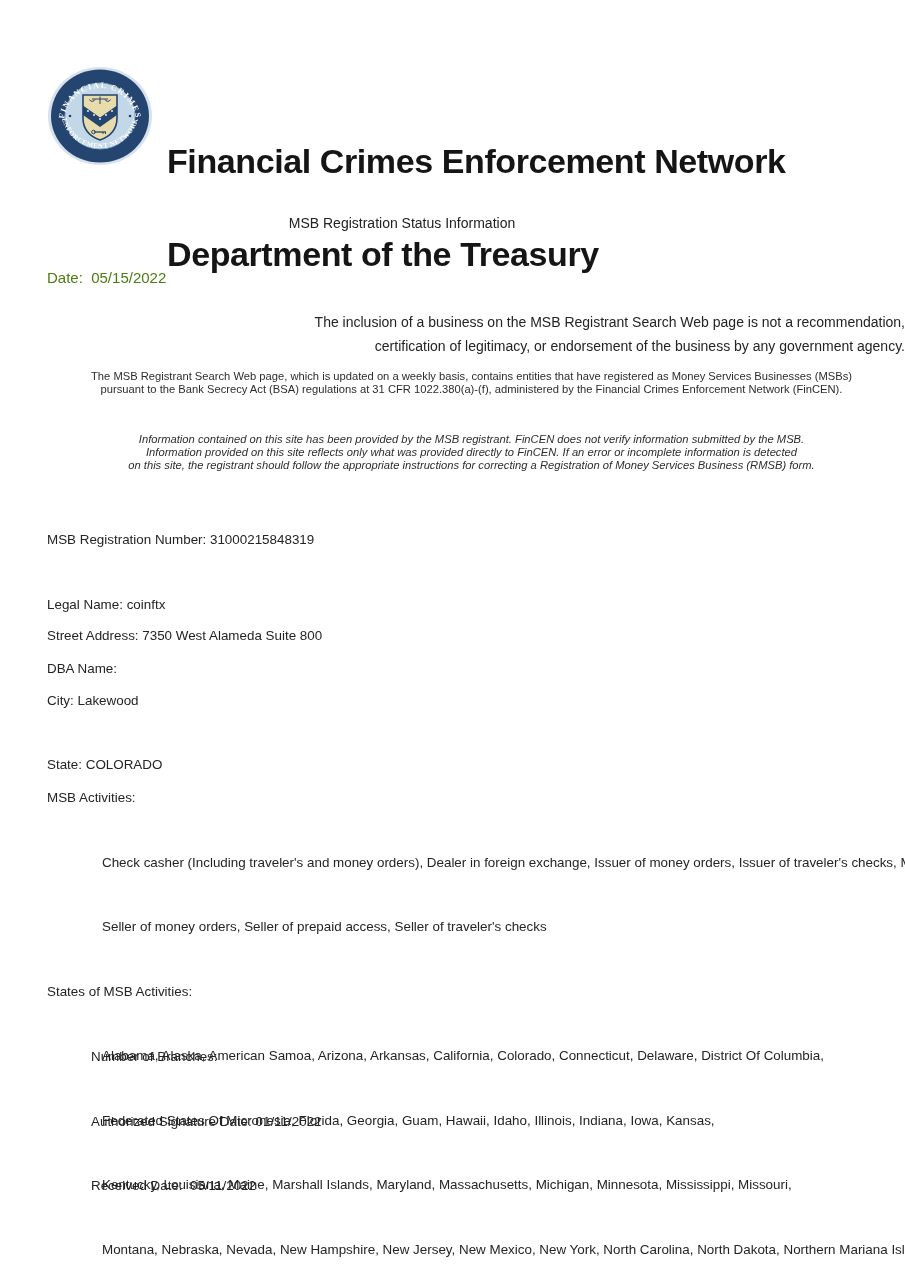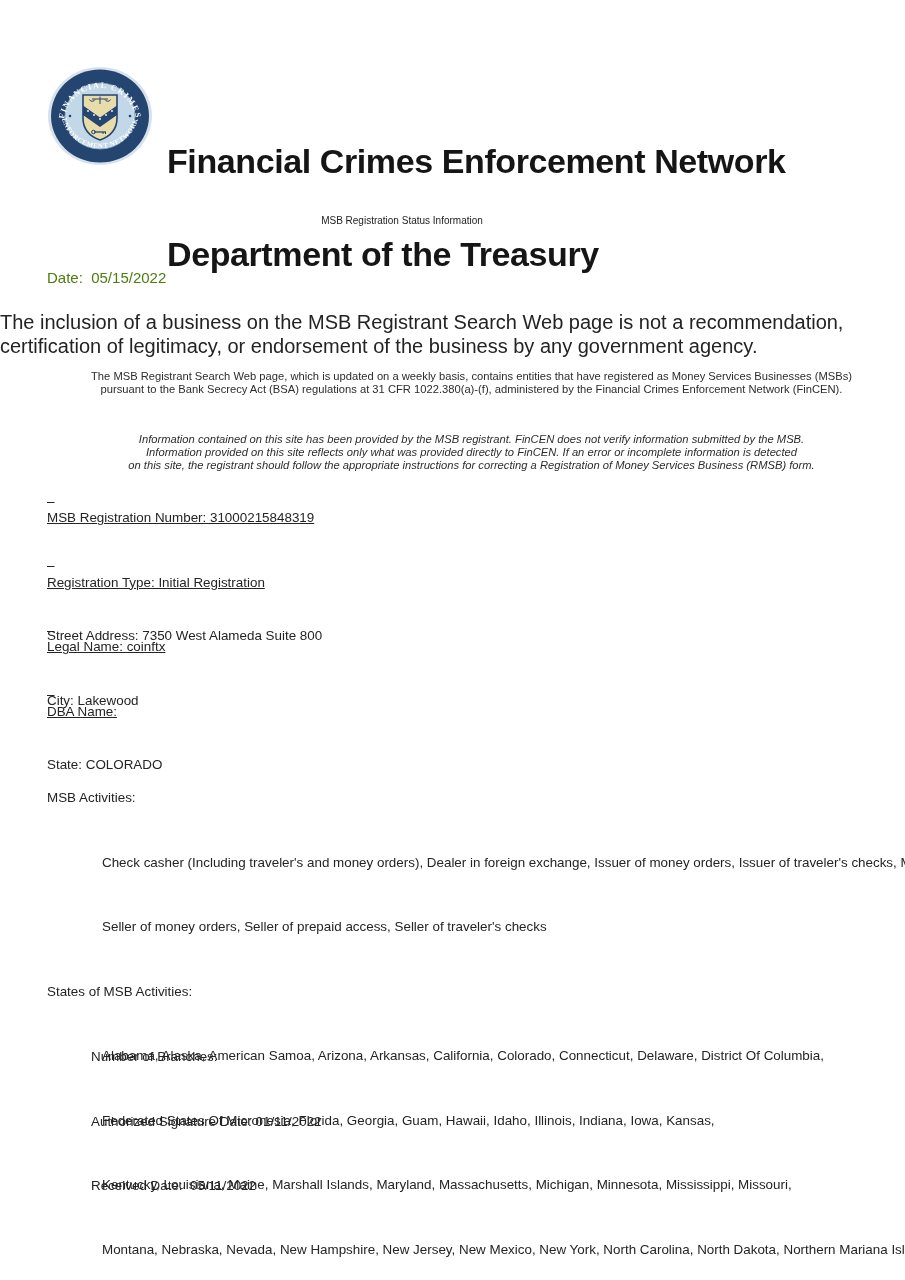--- a/index.html
+++ b/index.html
@@ -8,34 +8,34 @@
     background:#ffffff;color:#1f1f1f;
     font-family:"Liberation Sans", sans-serif;
   }
   .abs{position:absolute;}
   
   #logo{left:47px;top:66px;width:106px;height:100px;}
   #agency{left:167px;top:84px;font-weight:bold;color:#151515;
     font-size:34px;line-height:31px;letter-spacing:-0.4px;white-space:pre;}
   
   #page-title{left:0;top:215px;width:804px;text-align:center;
-    font-size:10px;color:#222;}
+    font-size:14px;color:#222;}
   
   #date-line{left:47px;top:269px;font-size:15px;white-space:pre;color:#4d7c0f;}
   
-  #disclaimer{left:0;top:311px;width:905px;text-align:left;
-    font-size:20px;line-height:23.5px;color:#232323;}
+  #disclaimer{left:0;top:311px;width:905px;text-align:right;
+    font-size:14px;line-height:23.5px;color:#232323;}
   
   .fineprint{left:0;width:905px;text-align:center;font-size:11.2px;
     line-height:13.2px;color:#2c2c2c;margin-left:19px;}
   #fine1{top:370px;}
   #fine2{top:433px;font-style:italic;}
   
   .fields{left:47px;font-size:13.4px;line-height:21.5px;color:#242424;white-space:pre;}
-  #reg-block{top:464px;text-decoration:underline;}
+  #reg-block{top:486px;}
   #addr-block{top:582px;}
   #act-block{top:744px;}
   #footer-block{top:1003px;margin-left:44px;}
   .indent{margin-left:55px;}
 </style>
 </head>
 <body>
 
 <svg id="logo" class="abs" width="106" height="100" viewBox="0 0 106 100" aria-hidden="true">
   <defs>
@@ -98,21 +98,20 @@
 </div>
 
 <div id="fine2" class="abs fineprint">
   <div>Information contained on this site has been provided by the MSB registrant.  FinCEN does not verify information submitted by the MSB.</div>
   <div>Information provided on this site reflects only what was provided directly to FinCEN.  If an error or incomplete information is detected</div>
   <div>on this site, the registrant should follow the appropriate instructions for correcting a Registration of Money Services Business (RMSB) form.</div>
 </div>
 
 <div id="reg-block" class="abs fields">
   <div>MSB Registration Number: 31000215848319</div>
-  <div>Registration Type: Initial Registration</div>
   <div>Legal Name: coinftx</div>
   <div>DBA Name:</div>
 </div>
 
 <div id="addr-block" class="abs fields">
   <div>Street Address: 7350 West Alameda Suite 800</div>
   <div>City: Lakewood</div>
   <div>State: COLORADO</div>
 </div>
 

